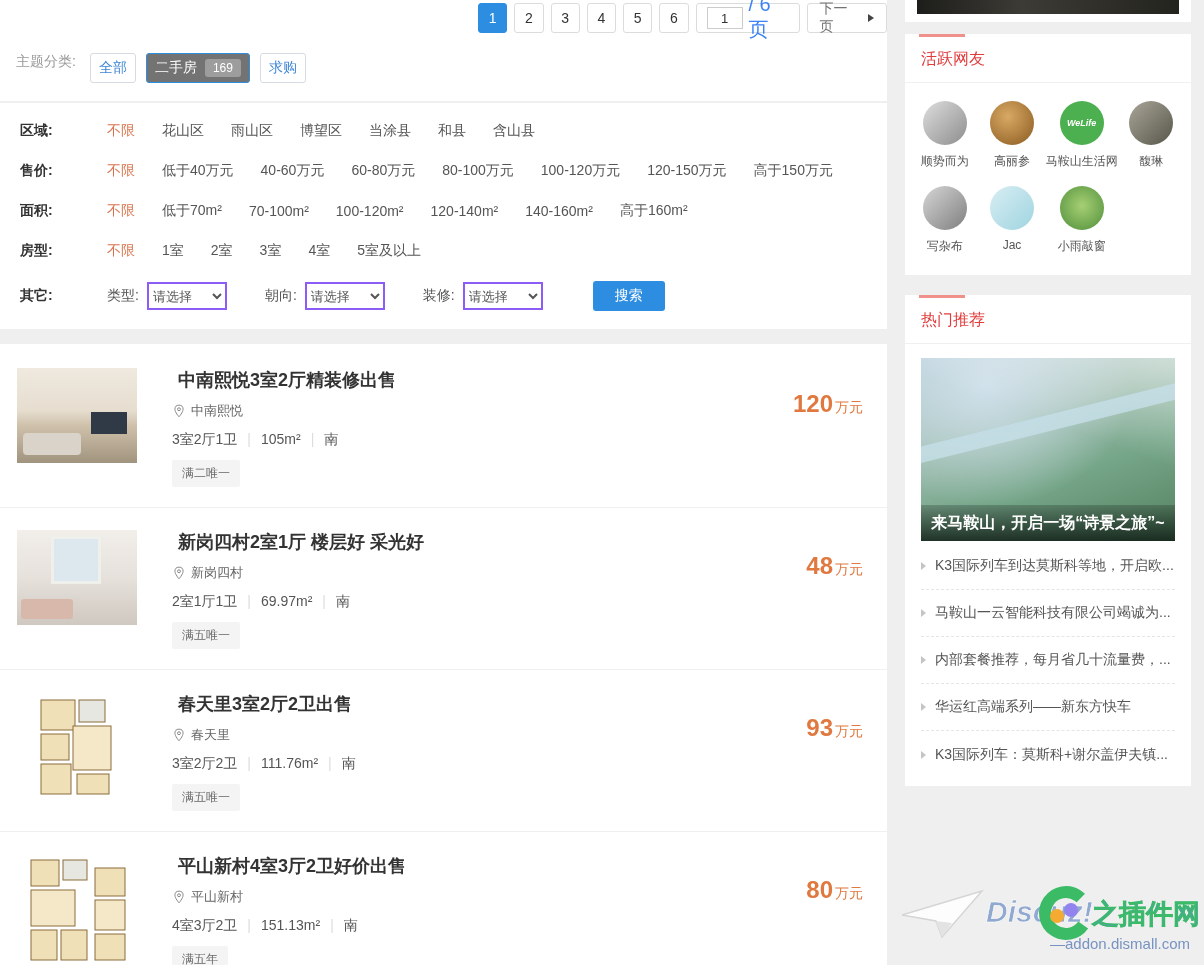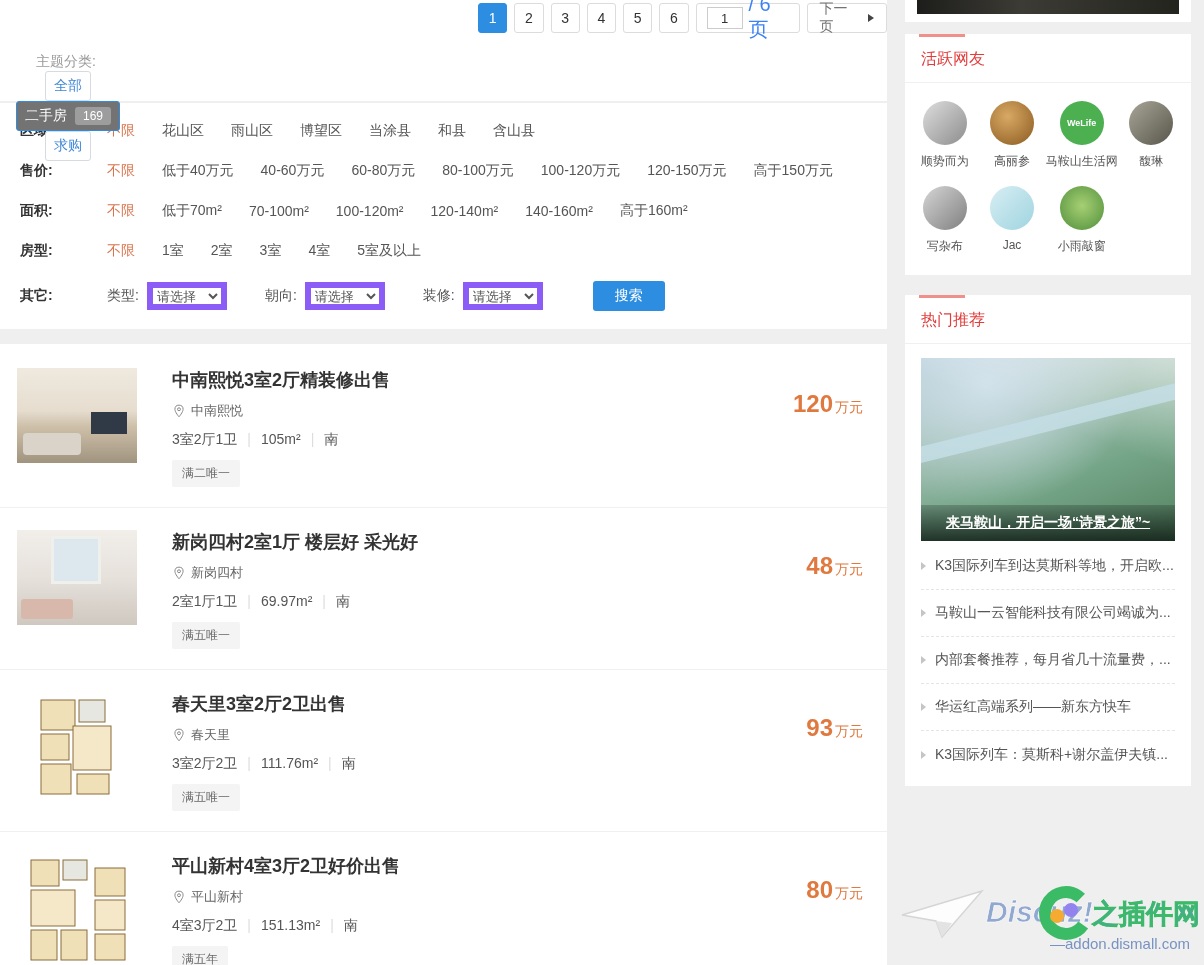--- a/index.html
+++ b/index.html
@@ -18,91 +18,91 @@
     display:flex;align-items:center;justify-content:center;font-size:14px;color:#333;margin-right:7px;cursor:pointer;}
   .pg-btn.active{background:#2d8de0;border-color:#2d8de0;color:#fff;}
   .jump-box{height:30px;border:1px solid #dcdcdc;border-radius:3px;background:#fff;
     display:flex;align-items:center;padding:0 10px;margin-right:7px;}
   .jump-box input{width:36px;height:22px;border:1px solid #ccc;text-align:center;font-size:13px;color:#333;margin-right:6px;outline:none;}
   .jump-suffix{font-size:20px;color:#3b82f6;}
   .next-btn{height:30px;border:1px solid #dcdcdc;border-radius:3px;background:#fff;
     display:flex;align-items:center;padding:0 12px;font-size:14px;color:#737373;cursor:pointer;}
   .arrow-right{width:0;height:0;border-left:6px solid #444;border-top:4px solid transparent;border-bottom:4px solid transparent;margin-left:8px;}
 
-  .category-row{position:absolute;left:16px;top:53px;display:flex;align-items:center;flex-direction:column;}
+  .category-row{position:absolute;left:16px;top:53px;display:flex;align-items:flex-start;}
   .cat-label{color:#999;font-size:14px;margin-right:14px;}
   .cat-btn{height:30px;border:1px solid #d5dbe1;border-radius:3px;background:#fff;
     display:flex;align-items:center;padding:0 8px;font-size:14px;color:#3f87d6;margin-right:10px;cursor:pointer;}
   .cat-btn.active{background:#737373;border-color:#2d8de0;color:#fff;}
   .cat-badge{background:rgba(255,255,255,.3);color:#fff;font-size:12px;border-radius:3px;padding:2px 8px;margin-left:8px;}
 
   .filter-card{padding:8px 0 4px;margin-bottom:15px;}
   .f-row{display:flex;align-items:center;padding:11px 20px;}
   .f-label{width:87px;font-size:14px;font-weight:bold;color:#333;flex-shrink:0;}
   .f-opt{font-size:14px;color:#555;margin-right:27px;cursor:pointer;white-space:nowrap;}
   .f-opt.hot{color:#d9734d;}
   .other-row{display:flex;align-items:center;padding:10px 20px 14px;}
   .sel-group{display:flex;align-items:center;margin-right:38px;}
   .sel-label{font-size:14px;color:#555;margin-right:8px;}
-  .f-select{width:80px;height:28px;border:6px solid #8b5cf6;color:#555;font-size:13px;background:#fff;}
+  .f-select{width:80px;height:28px;border:2px solid #8b5cf6;color:#555;font-size:13px;background:#fff;}
   .search-btn{width:72px;height:30px;background:#2d8de0;color:#fff;font-size:14px;border:none;border-radius:3px;margin-left:12px;cursor:pointer;}
 
   .listings-card{min-height:612px;padding:2px 0;}
   .listing{position:relative;padding:20px 24px 20px 17px;border-bottom:1px solid #f0f0f0;min-height:150px;}
   .listing:last-child{border-bottom:none;}
   .thumb{position:absolute;left:17px;top:22px;width:120px;height:95px;overflow:hidden;background:#f7f7f7;cursor:pointer;}
   .thumb.plan{height:112px;}
   .thumb.photo1{background:linear-gradient(180deg,#efe9df 0%,#e6ddcf 45%,#cdbfa8 62%,#a1947f 100%);}
   .thumb.photo1::before{content:"";position:absolute;right:10px;top:44px;width:36px;height:22px;background:#2f3a46;}
   .thumb.photo1::after{content:"";position:absolute;left:6px;bottom:8px;width:58px;height:22px;background:#d9d3c9;border-radius:4px;}
   .thumb.photo2{background:linear-gradient(180deg,#f2eeea 0%,#e6e1db 50%,#cfc8c0 100%);}
   .thumb.photo2::before{content:"";position:absolute;left:34px;top:6px;width:44px;height:42px;background:#dce8ee;border:3px solid #efefec;}
   .thumb.photo2::after{content:"";position:absolute;left:4px;bottom:6px;width:52px;height:20px;background:#d9b8ac;border-radius:3px;}
   .l-body{margin-left:155px;}
-  .l-title{font-size:18px;font-weight:bold;color:#333;margin:2px 0 10px;cursor:pointer;}
+  .l-title{font-size:18px;font-weight:bold;color:#333;margin:2px 6px 10px;cursor:pointer;}
   .l-loc{display:flex;align-items:center;font-size:13px;color:#666;margin-bottom:11px;}
   .pin{display:inline-flex;margin-right:5px;}
   .l-specs{font-size:14px;color:#555;margin-bottom:11px;}
   .sep{color:#ddd;margin:0 10px;}
   .l-tag{display:inline-block;background:#f4f4f4;color:#666;font-size:12px;padding:5px 10px;border-radius:2px;}
   .l-price{position:absolute;right:24px;top:44px;color:#e0793f;white-space:nowrap;}
   .l-price .num{font-size:24px;font-weight:600;}
   .l-price .unit{font-size:14px;margin-left:2px;}
 
   
   .right-col{position:absolute;left:905px;top:0;width:286px;}
   .topimg-card{padding:0 12px 8px;margin-bottom:12px;}
   .dark-strip{height:14px;background:linear-gradient(90deg,#1d1d1b,#3c3b35 40%,#24241f);cursor:pointer;}
   .side-card{position:relative;margin-bottom:20px;}
   .side-card::before{content:"";position:absolute;top:0;left:14px;width:46px;height:3px;background:#f0908a;}
   .side-title{font-size:16px;color:#e23d3d;padding:15px 16px 12px;border-bottom:1px solid #f0f0f0;}
   .users-grid{display:grid;grid-template-columns:repeat(4,1fr);row-gap:16px;padding:18px 6px 20px;}
   .user{display:flex;flex-direction:column;align-items:center;}
   .av{width:44px;height:44px;border-radius:50%;margin-bottom:8px;display:flex;align-items:center;justify-content:center;overflow:hidden;cursor:pointer;}
-  .av-text{color:#fff;font-size:9px;font-weight:bold;}
+  .av-text{color:#fff;font-size:9px;font-style:italic;font-weight:bold;}
   .av0{background:linear-gradient(135deg,#dedede,#8d8d8d);}
   .av1{background:radial-gradient(circle at 40% 35%,#d8a964,#8a5a20);}
   .av2{background:#4caf50;}
   .av3{background:linear-gradient(135deg,#a9a698,#57564a);}
   .av4{background:linear-gradient(135deg,#d6d6d6,#7f7f7f);}
   .av5{background:linear-gradient(135deg,#6f6f6f,#383838);}
   .av6{background:linear-gradient(135deg,#d8eef3,#9fd4e0);}
   .av7{background:radial-gradient(circle at 50% 45%,#a7cf74,#4e8f3a);}
   .u-name{font-size:12px;color:#555;cursor:pointer;white-space:nowrap;}
 
   .hot-banner{margin:14px 16px 0;height:183px;position:relative;overflow:hidden;cursor:pointer;
     background:
       linear-gradient(200deg,rgba(255,255,255,.5),rgba(255,255,255,0) 40%),
       radial-gradient(ellipse at 25% 15%,#cfe0ea 0%,rgba(207,224,234,0) 55%),
       linear-gradient(160deg,#b7cdd8 0%,#9dbcae 35%,#76a689 62%,#53815f 100%);}
   .hot-banner::before{content:"";position:absolute;left:-30px;top:52px;width:140%;height:16px;
     background:rgba(196,222,230,.85);transform:rotate(-14deg);border-radius:10px;}
   .hot-caption{position:absolute;left:0;right:0;bottom:0;height:36px;
     background:linear-gradient(180deg,rgba(25,35,30,.25),rgba(10,20,15,.78));
-    color:#fff;display:flex;align-items:center;justify-content:center;font-size:14px;font-weight:bold;text-decoration:underline;}
+    color:#fff;display:flex;align-items:center;justify-content:center;font-size:16px;font-weight:bold;}
   .hot-list{padding:2px 16px 8px;}
   .hot-item{display:flex;align-items:center;height:47px;border-bottom:1px dashed #e5e5e5;
     font-size:14px;color:#555;cursor:pointer;}
   .hot-item:last-child{border-bottom:none;}
   .tri{width:0;height:0;border-left:5px solid #c5c5c5;border-top:4px solid transparent;border-bottom:4px solid transparent;margin-right:9px;flex-shrink:0;}
   .hot-text{white-space:nowrap;overflow:hidden;}
 
   
   .watermark{position:absolute;right:2px;bottom:4px;width:308px;height:84px;opacity:.93;pointer-events:none;}
 </style>

